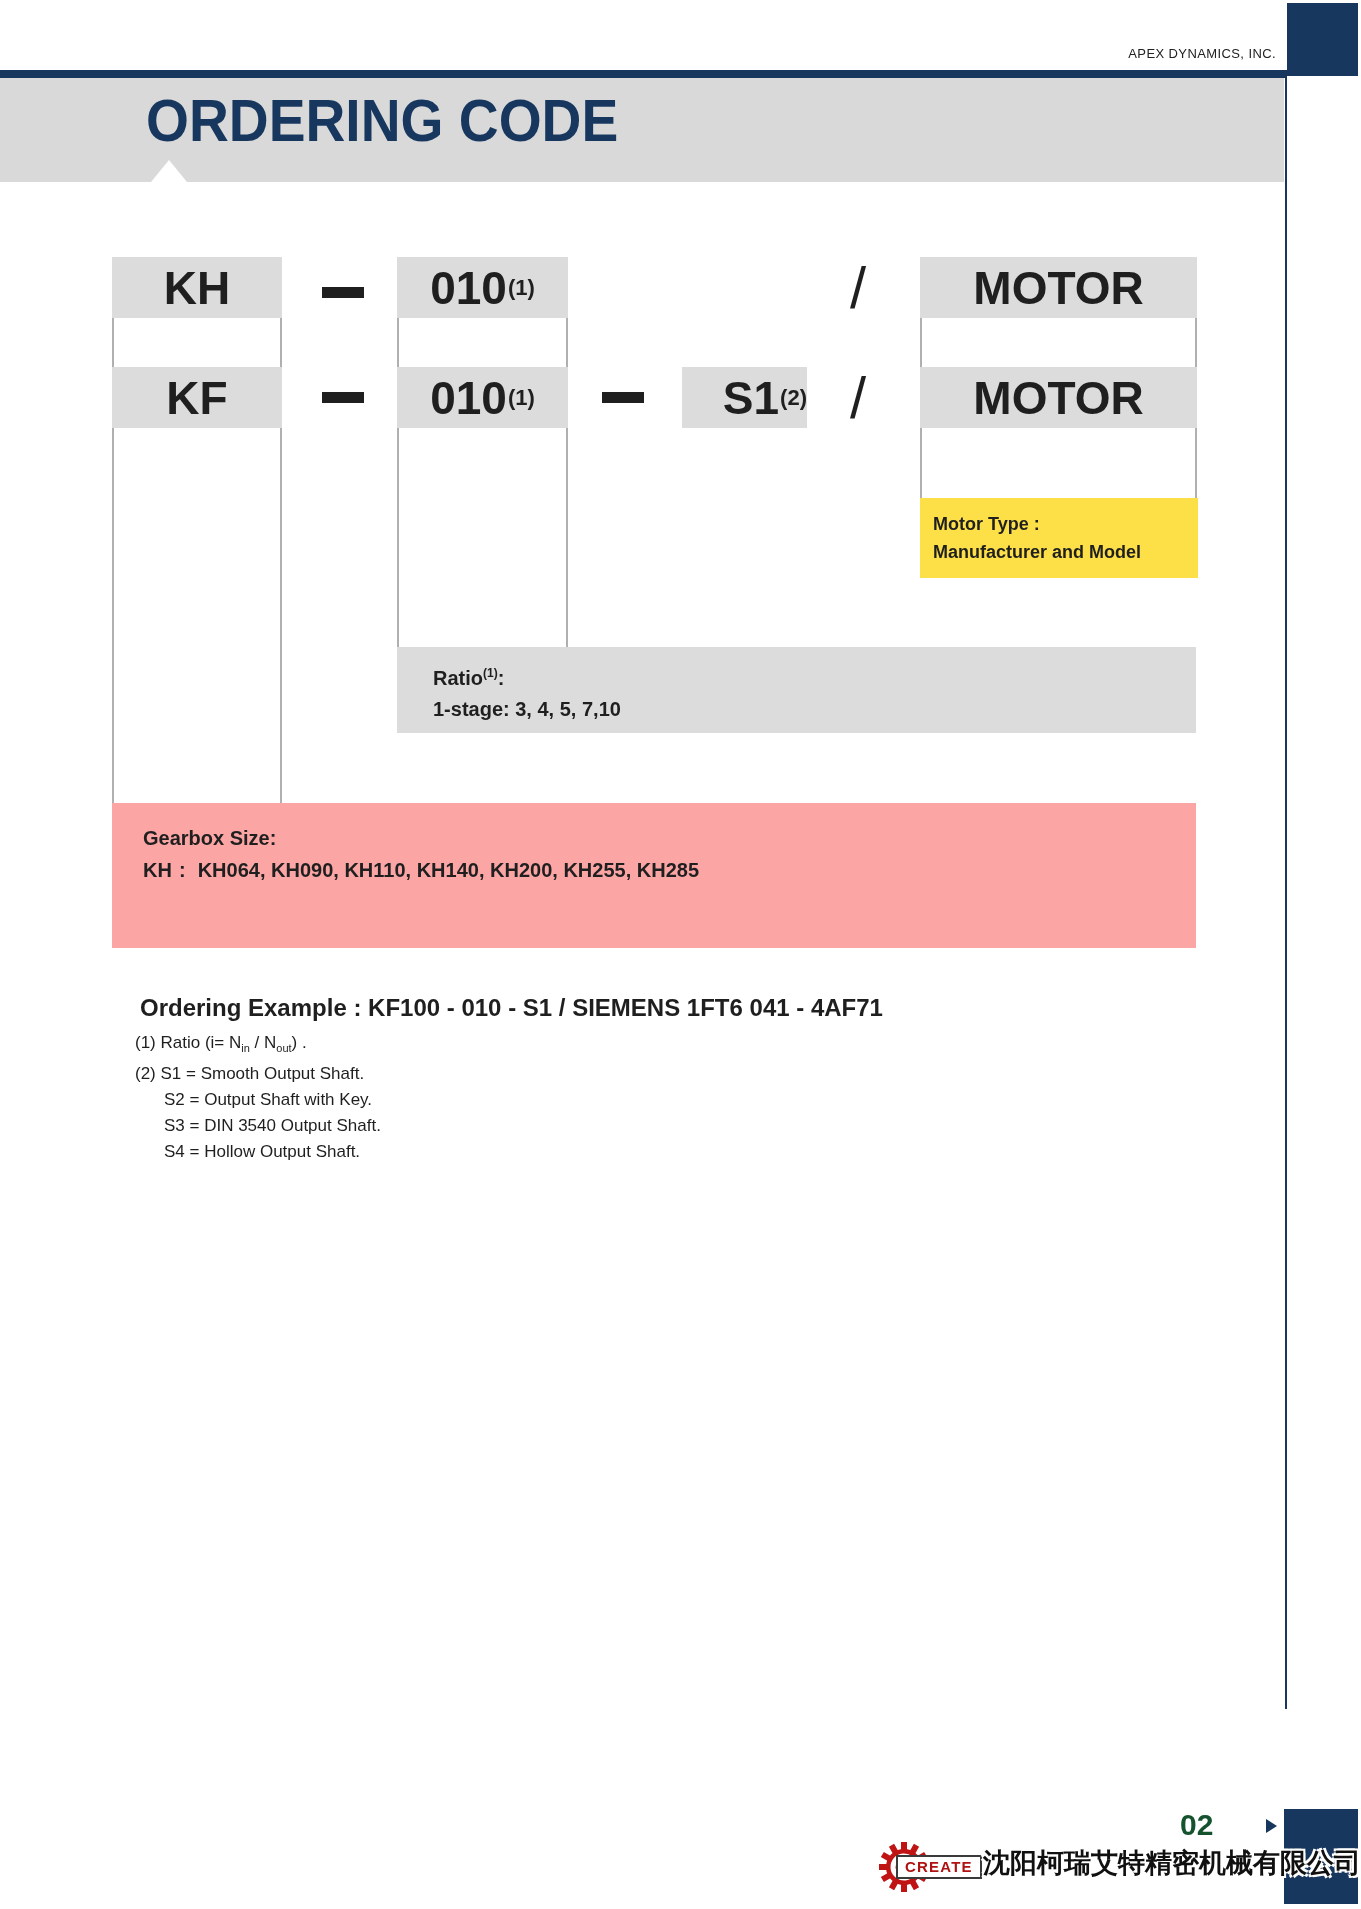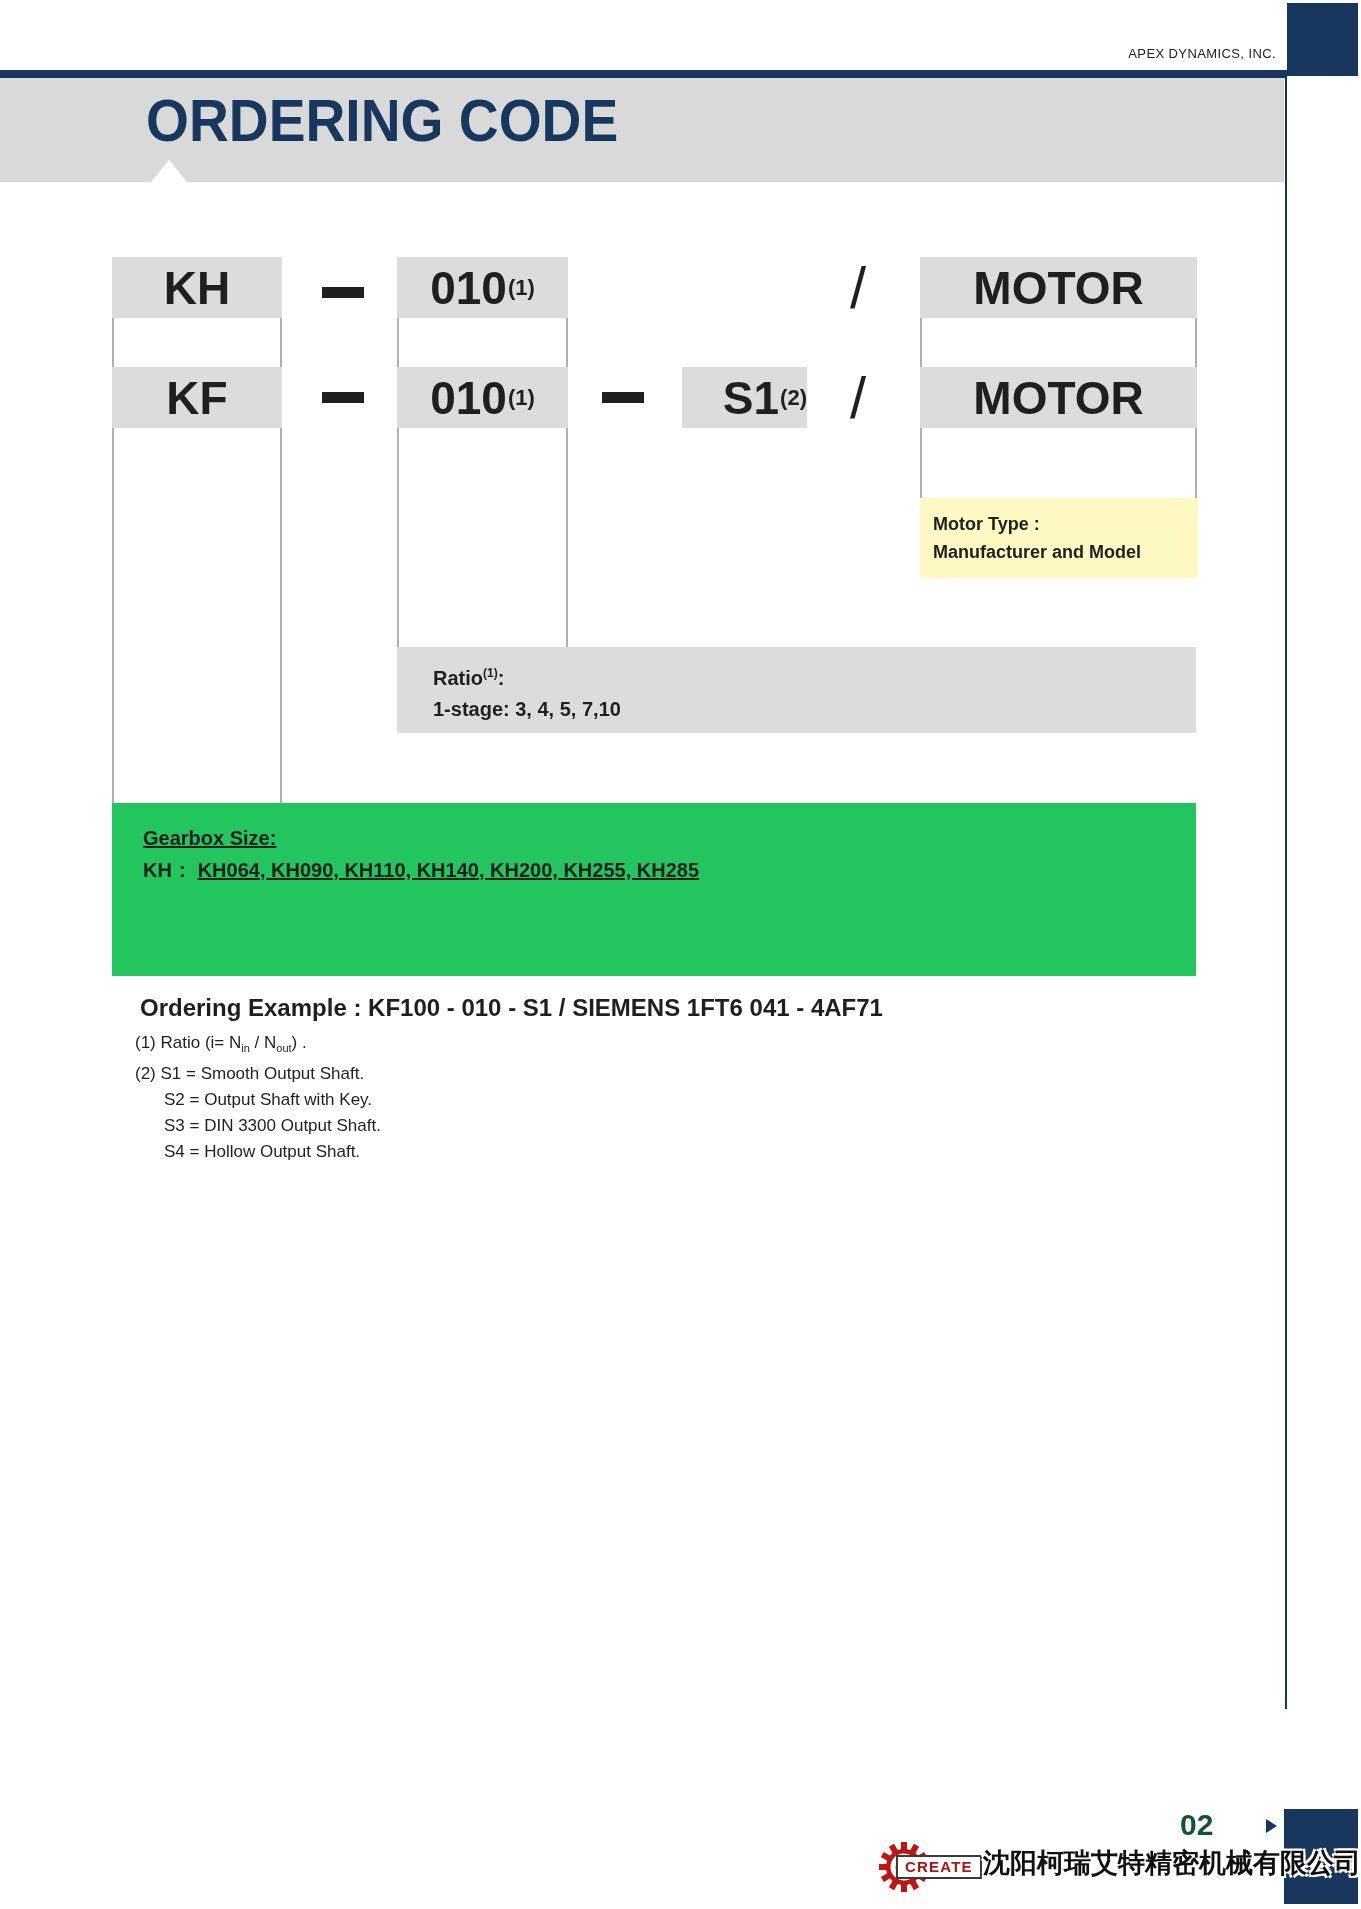--- a/index.html
+++ b/index.html
@@ -26,29 +26,29 @@
   
   .gbox{background:#dcdcdc;display:flex;align-items:center;justify-content:center;
         font-weight:700;font-size:46px;color:#1f1f1f;box-sizing:border-box;}
   .gbox sup{font-size:22px;font-weight:700;line-height:0;margin-left:1px;}
   .dash{background:#1f1f1f;height:11px;width:42px;}
   .slash{display:flex;align-items:center;justify-content:center;font-size:58px;
          font-weight:500;width:40px;height:61px;}
   .conn{background:#ffffff;border-left:2px solid #b0b0b0;border-right:2px solid #b0b0b0;
         box-sizing:border-box;}
 
-  .motor-type{left:920px;top:498px;width:278px;height:80px;background:#fef9c3;
+  .motor-type{left:920px;top:498px;width:278px;height:80px;background:#fde047;
               box-sizing:border-box;padding:12px 0 0 13px;font-size:18px;font-weight:700;
               line-height:28px;}
   .ratio-box{left:397px;top:647px;width:799px;height:86px;background:#dcdcdc;
              box-sizing:border-box;padding:11px 0 0 36px;font-size:20px;font-weight:700;
              line-height:31px;}
   .ratio-box sup{font-size:12px;}
-  .gearbox-box{left:112px;top:803px;width:1084px;height:173px;background:#22c55e;
-               box-sizing:border-box;padding:24px 0 0 31px;font-size:20px;font-weight:700;text-decoration:underline;}
+  .gearbox-box{left:112px;top:803px;width:1084px;height:145px;background:#fca5a5;
+               box-sizing:border-box;padding:24px 0 0 31px;font-size:20px;font-weight:700;}
   .gearbox-title{margin-bottom:7px;}
   .gb-row{line-height:27px;}
   .gb-label{display:inline-block;width:36px;}
   .gb-colon{display:inline-block;margin-right:12px;}
 
   .example{left:140px;top:994px;font-size:24px;font-weight:700;white-space:nowrap;}
   .fn{font-size:17px;color:#1f1f1f;white-space:nowrap;}
   .fn sub{font-size:11px;}
 
   
@@ -136,21 +136,21 @@
     </div>
   </div>
 
   <div class="abs example">Ordering Example : KF100 - 010 - S1 / SIEMENS 1FT6 041 - 4AF71</div>
 
   <div class="abs fn" style="left:135px;top:1033px;">
     <span>(1) Ratio (i= N</span><sub>in</sub><span> / N</span><sub>out</sub><span>) .</span>
   </div>
   <div class="abs fn" style="left:135px;top:1064px;">(2) S1 = Smooth Output Shaft.</div>
   <div class="abs fn" style="left:164px;top:1090px;">S2 = Output Shaft with Key.</div>
-  <div class="abs fn" style="left:164px;top:1116px;">S3 = DIN 3300 Output Shaft.</div>
+  <div class="abs fn" style="left:164px;top:1116px;">S3 = DIN 3540 Output Shaft.</div>
   <div class="abs fn" style="left:164px;top:1142px;">S4 = Hollow Output Shaft.</div>
 
   <div class="abs footer-block"></div>
   <div class="abs page-num">02</div>
   <div class="abs page-arrow"></div>
 
   <div class="abs gear">
     <svg width="52" height="52" viewBox="0 0 52 52">
       <g fill="#c01414">
         <rect x="23" y="1" width="6" height="9" transform="rotate(0 26 26)"></rect>

